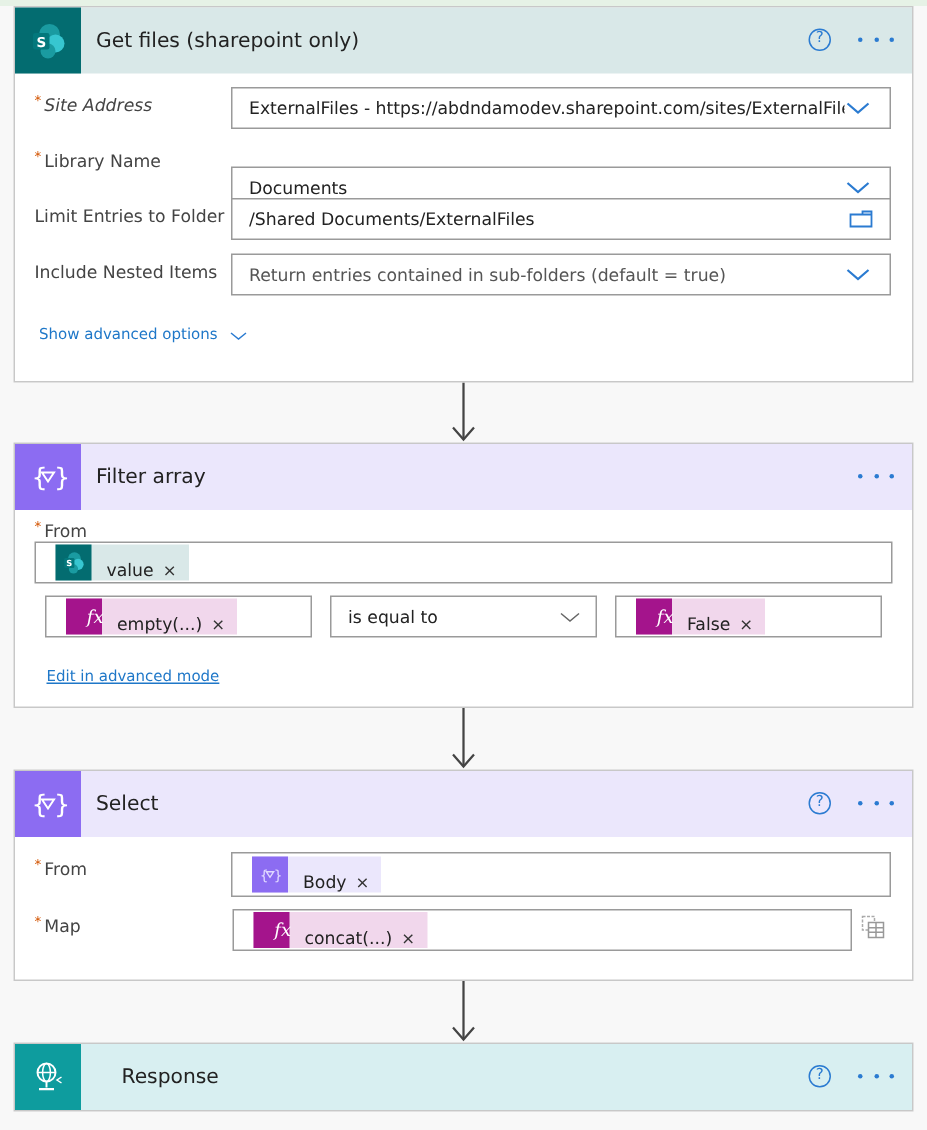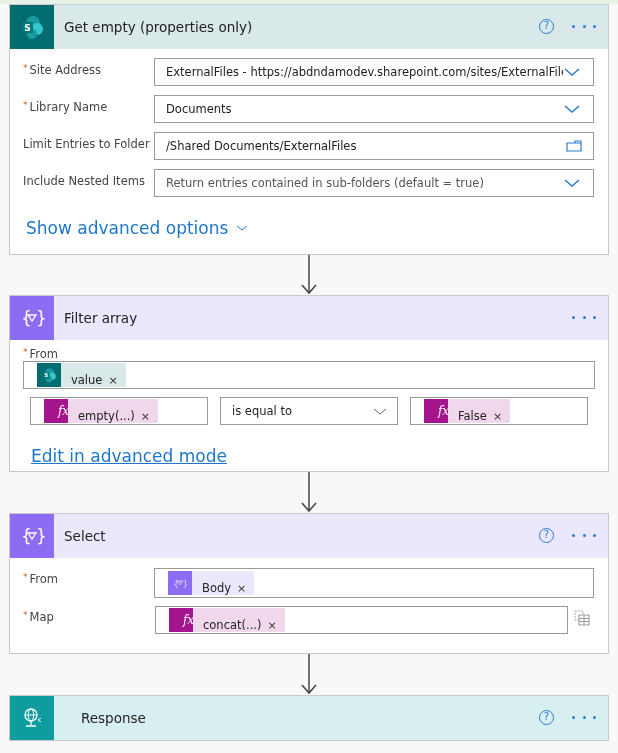--- a/index.html
+++ b/index.html
@@ -40,21 +40,21 @@
   }
   .field-label .req { color: #d35400; font-size: 9px; vertical-align: top; margin-right: 2px; }
   .field-box {
     position: absolute; height: 28px; border: 1px solid #9a9a9a; background: #fff;
     display: flex; align-items: center; padding-left: 11px; font-size: 11.5px; color: #222;
   }
   .field-box .val { flex: 1; white-space: nowrap; overflow: hidden; }
   .field-box .placeholder { color: #555; }
   .chev { width: 18px; height: 12px; margin-right: 12px; }
   .folder-icon { width: 16px; height: 12px; margin-right: 11px; }
-  .link { position: absolute; color: #1e77c8; font-size: 17px; display:flex; align-items:center; }
+  .link { position: absolute; color: #1e77c8; font-size: 10px; display:flex; align-items:center; }
   .token {
     display: inline-flex; align-items: flex-end; height: 24px; padding-right: 8px;
     font-size: 11.5px; color: #222;
   }
   .token .tk-icon { width: 24px; height: 24px; display:flex; align-items:center; justify-content:center; margin-right: 10px; }
   .token .x { margin-left: 6px; font-size: 11px; color: #333; }
   .fx { font-family: "DejaVu Serif", "Liberation Serif", serif; font-style: italic; color: #fff; font-size: 12px; padding-left: 15px; }
   .arrow { position: absolute; left: 300px; width: 18px; }
 </style>
 </head>
@@ -66,43 +66,43 @@
   <div class="card-header" style="background:#d9e8e8;">
     <div class="card-icon" style="background:#036c70;">
       <svg width="26" height="26" viewBox="0 0 26 26">
         <circle cx="14" cy="9" r="7" fill="#1a9ba1"></circle>
         <circle cx="18" cy="15" r="6" fill="#37c6d0"></circle>
         <circle cx="13" cy="20" r="5" fill="#1a9ba1"></circle>
         <rect x="3" y="8" width="11" height="11" rx="1.5" fill="#03787c"></rect>
         <text x="8.5" y="17" font-size="9" font-weight="bold" fill="#fff" text-anchor="middle" font-family="DejaVu Sans, sans-serif">S</text>
       </svg>
     </div>
-    <div class="card-title">Get empty (properties only)</div>
+    <div class="card-title">Get files (sharepoint only)</div>
     <div class="help-icon">?</div>
     <div class="more-icon">
         <span></span>
         <span></span>
         <span></span>
       </div>
   </div>
   <div class="card-body">
-    <div class="field-label" style="left:13px; top:14px;">
+    <div class="field-label" style="left:13px; top:14px;font-style:italic;">
       <span class="req">*</span><span>Site Address</span>
     </div>
     <div class="field-box" style="left:144px; top:9px; width:440px;">
       <span class="val">ExternalFiles - https://abdndamodev.sharepoint.com/sites/ExternalFiles</span>
       <svg class="chev" viewBox="0 0 18 12">
           <polyline points="2,3 9,9 16,3" fill="none" stroke="#2b7bd1" stroke-width="1.5"></polyline>
         </svg>
     </div>
 
     <div class="field-label" style="left:13px; top:51px;">
       <span class="req">*</span><span>Library Name</span>
     </div>
-    <div class="field-box" style="left:144px; top:46px; width:440px;">
+    <div class="field-box" style="left:144px; top:62px; width:440px;">
       <span class="val">Documents</span>
       <svg class="chev" viewBox="0 0 18 12">
           <polyline points="2,3 9,9 16,3" fill="none" stroke="#2b7bd1" stroke-width="1.5"></polyline>
         </svg>
     </div>
 
     <div class="field-label" style="left:13px; top:88px;">
       <span>Limit Entries to Folder</span>
     </div>
     <div class="field-box" style="left:144px; top:83px; width:440px;">

